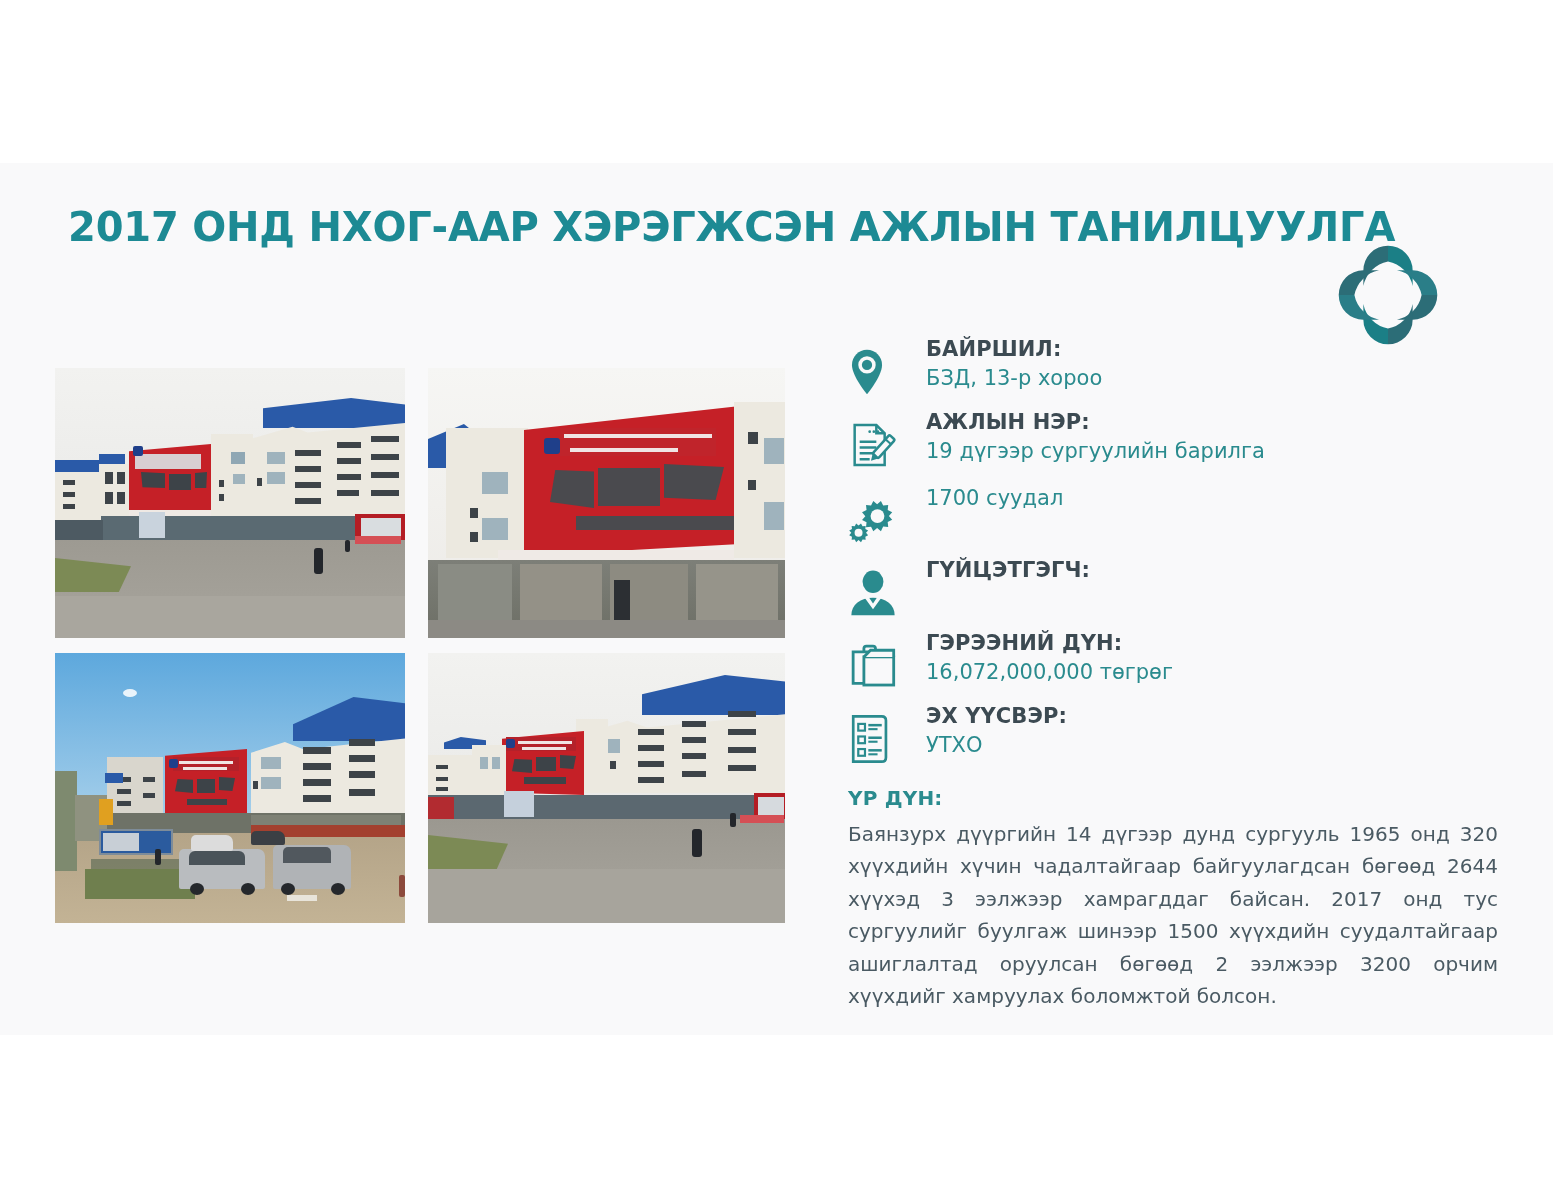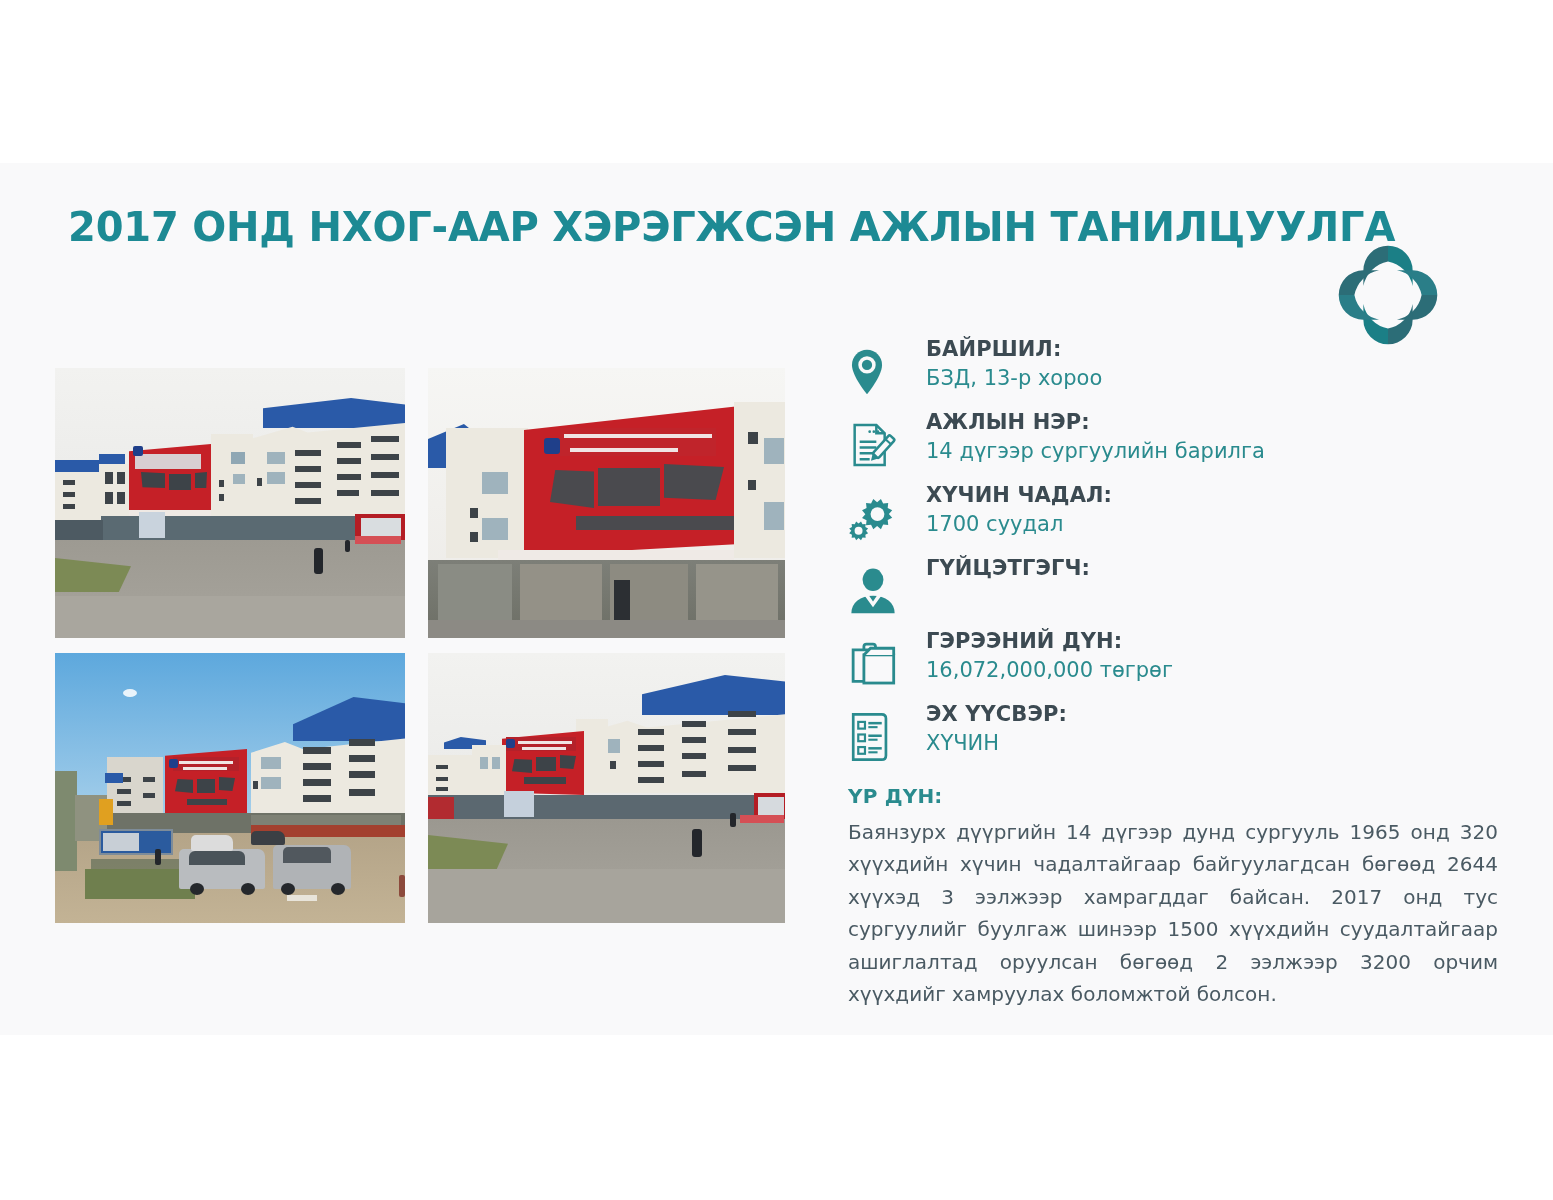--- a/index.html
+++ b/index.html
@@ -442,35 +442,34 @@
           <circle cx="31" cy="14" r="1.6" fill="#2a8b8e"></circle>
           <circle cx="36" cy="14" r="1.6" fill="#2a8b8e"></circle>
           <g transform="rotate(42 40 36)">
             <rect x="35" y="16" width="9" height="30" rx="2" fill="#f9f9fa" stroke="#2a8b8e" stroke-width="3"></rect>
             <path d="M35 46l4.5 8 4.5-8z" fill="#2a8b8e"></path>
             <path d="M35 23h9" stroke="#2a8b8e" stroke-width="2.5"></path>
           </g>
         </svg>
       </div>
       <div class="info-label">АЖЛЫН НЭР:</div>
-      <div class="info-value">14 дүгээр сургуулийн барилга</div>
+      <div class="info-value">19 дүгээр сургуулийн барилга</div>
     </div>
 
     <div class="info-row">
       <div class="info-icon">
         <svg viewBox="0 0 60 60" width="52" height="52" aria-hidden="true">
           <g fill="#2a8b8e">
             <path d="M38 8l2.6 5.2 5.8-.6-.6 5.8 5.2 2.6-3.8 4.4 3.8 4.4-5.2 2.6.6 5.8-5.8-.6L38 43l-4.4-3.8L29.2 43l-2.6-5.2-5.8.6.6-5.8L16.2 30l3.8-4.4-3.8-4.4 5.2-2.6-.6-5.8 5.8.6L29.2 8l4.4 3.8z"></path>
             <circle cx="34" cy="25.5" r="8" fill="#f9f9fa"></circle>
             <path d="M15 34l1.8 3.2 3.6-.4-.4 3.6L23.2 42l-2.4 2.8 2.4 2.8-3.2 1.6.4 3.6-3.6-.4L15 55.6l-2.8-2.4-2.8 2.4-1.6-3.2-3.6.4.4-3.6L1.4 47.6 3.8 44.8 1.4 42l3.2-1.6-.4-3.6 3.6.4L9.4 34l2.8 2.4z"></path>
             <circle cx="12.2" cy="44.8" r="4.6" fill="#f9f9fa"></circle>
           </g>
         </svg>
       </div>
-      <div class="info-label">ХҮЧИН ЧАДАЛ:</div>
       <div class="info-value">1700 суудал</div>
     </div>
 
     <div class="info-row">
       <div class="info-icon">
         <svg viewBox="0 0 60 56" width="50" height="47" aria-hidden="true">
           <ellipse cx="30" cy="14" rx="12.5" ry="13.5" fill="#2a8b8e"></ellipse>
           <path d="M4 54c0-13 11-21 26-21s26 8 26 21z" fill="#2a8b8e"></path>
           <path d="M24 31l6 9 6-9 4 2-10 14-10-14z" fill="#f9f9fa"></path>
         </svg>
@@ -506,20 +505,20 @@
             <rect x="24" y="13" width="16" height="3"></rect>
             <rect x="24" y="18" width="11" height="2.5"></rect>
             <rect x="24" y="28" width="16" height="3"></rect>
             <rect x="24" y="33" width="11" height="2.5"></rect>
             <rect x="24" y="43" width="16" height="3"></rect>
             <rect x="24" y="48" width="11" height="2.5"></rect>
           </g>
         </svg>
       </div>
       <div class="info-label">ЭХ ҮҮСВЭР:</div>
-      <div class="info-value">ХҮЧИН</div>
+      <div class="info-value">УТХО</div>
     </div>
 
     <div class="result-label">ҮР ДҮН:</div>
     <div class="result-body">Баянзурх дүүргийн 14 дүгээр дунд сургууль 1965 онд 320 хүүхдийн хүчин чадалтайгаар байгуулагдсан бөгөөд 2644 хүүхэд 3 ээлжээр хамрагддаг байсан.  2017 онд тус сургуулийг буулгаж шинээр 1500 хүүхдийн суудалтайгаар ашиглалтад оруулсан бөгөөд 2 ээлжээр 3200 орчим хүүхдийг хамруулах боломжтой болсон.</div>
   </div>
 
 </div>
 
 </body></html>

